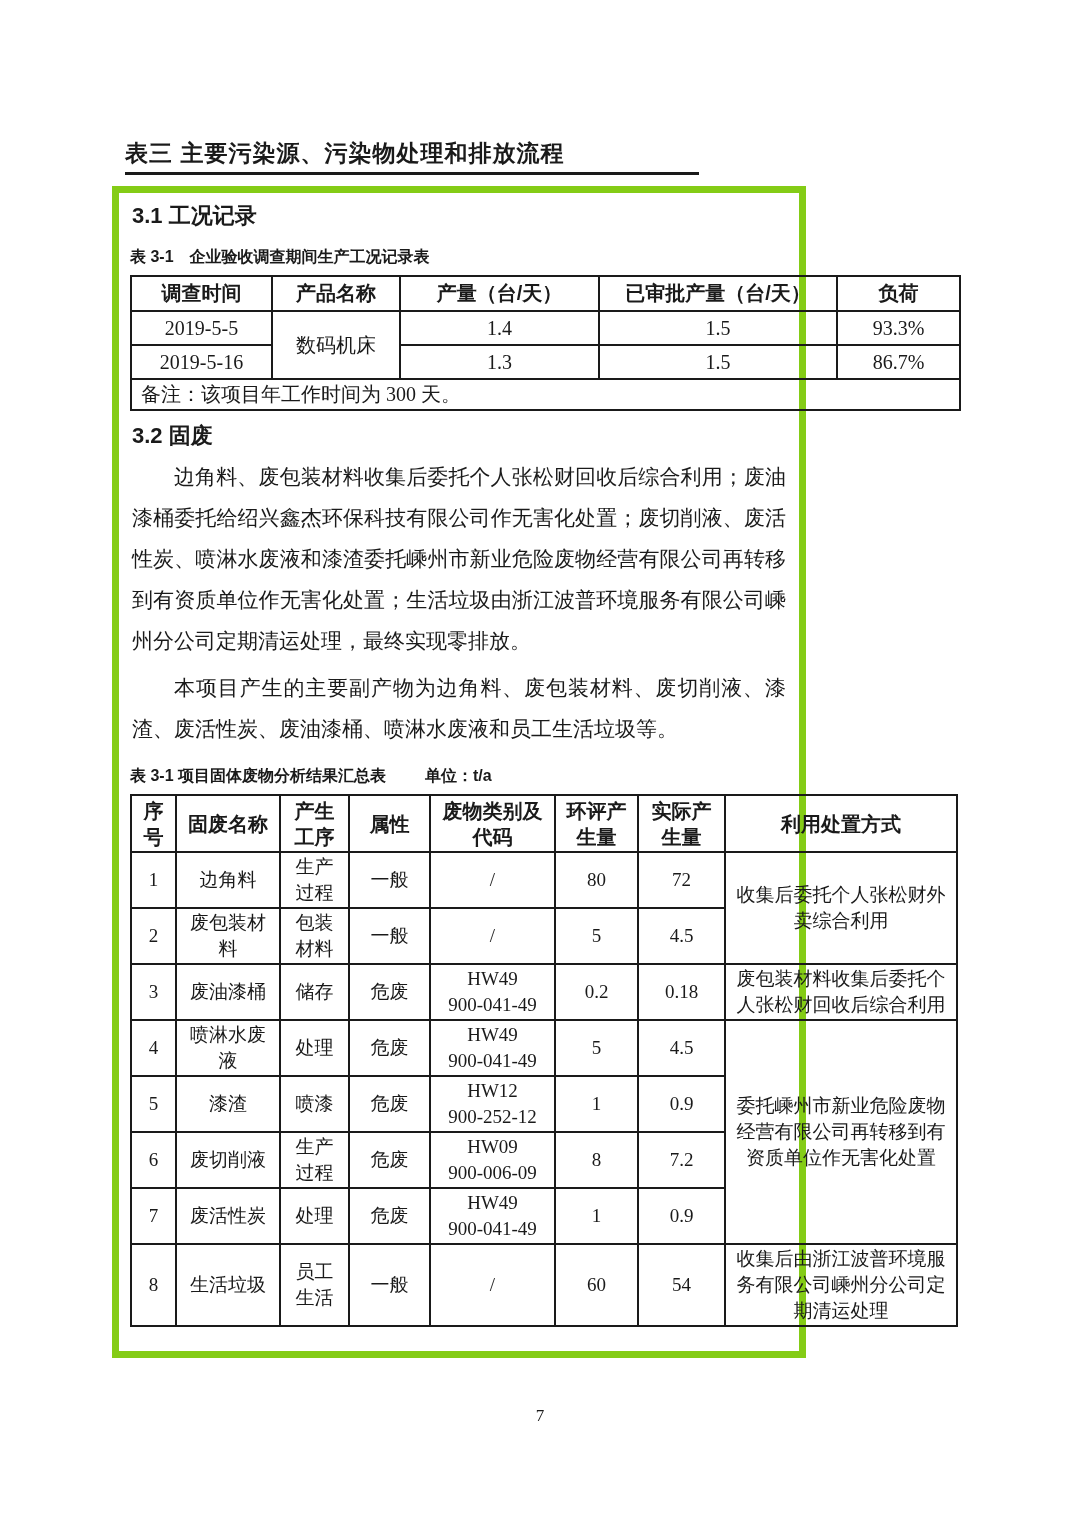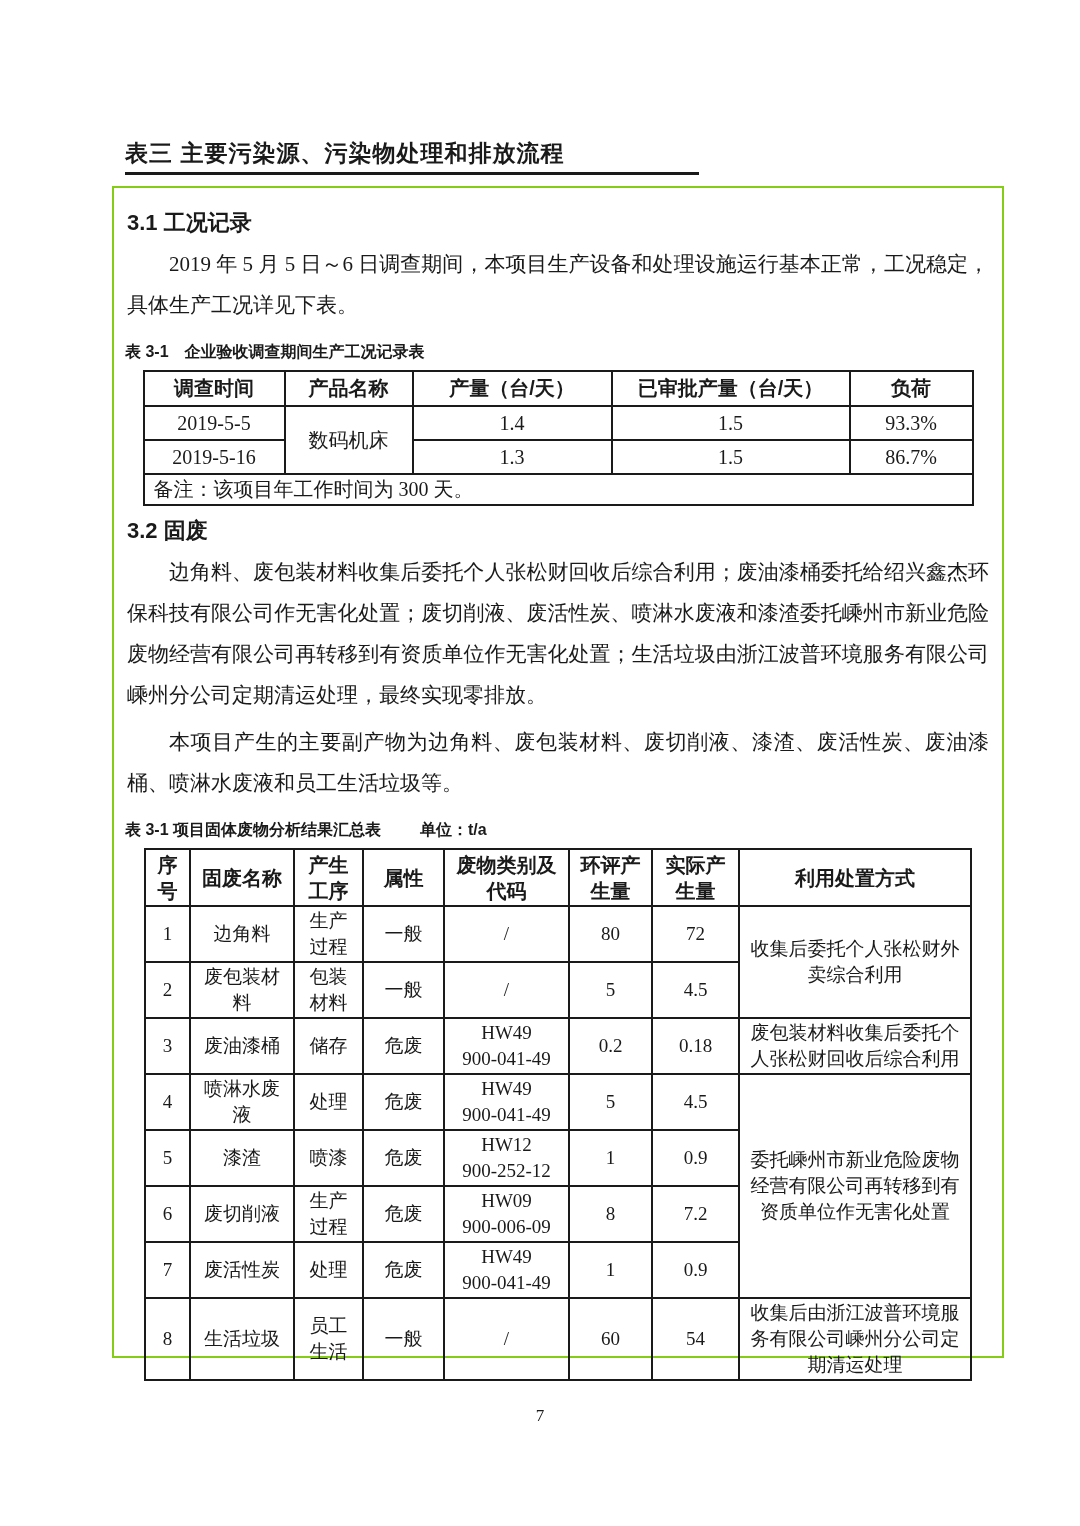--- a/index.html
+++ b/index.html
@@ -22,23 +22,23 @@
   }
   .doc-title .underlined {
     display: inline-block;
     border-bottom: 3px solid #1a1a1a;
     padding-bottom: 3px;
     padding-right: 135px;
   }
   .content-box {
     position: absolute;
     left: 112px; top: 186px;
-    width: 892px; height: 1172px;
-    border: 2px solid #84cc16;
-    padding: 18px 11px;
+    width: 694px; height: 1172px;
+    border: 7px solid #84cc16;
+    padding: 6px 11px;
   }
   .section-heading {
     font-family: "Liberation Sans", sans-serif;
     font-weight: bold;
     font-size: 22px;
     line-height: 30px;
     margin: 2px 0 6px 2px;
   }
   .section-heading.second { margin-top: 10px; }
   .para {
@@ -102,21 +102,20 @@
 <body>
 
 <div class="doc-title">
   <span class="underlined">表三 主要污染源、污染物处理和排放流程</span>
 </div>
 
 <div class="content-box">
 
   <div class="section-heading">3.1 工况记录</div>
 
-  <p class="para">2019 年 5 月 5 日～6 日调查期间，本项目生产设备和处理设施运行基本正常，工况稳定，具体生产工况详见下表。</p>
 
   <div class="table-caption">表 3-1　企业验收调查期间生产工况记录表</div>
 
   <table id="production-table">
     <colgroup>
       <col style="width:141px">
         <col style="width:128px">
         <col style="width:199px">
         <col style="width:238px">
         <col style="width:123px">

